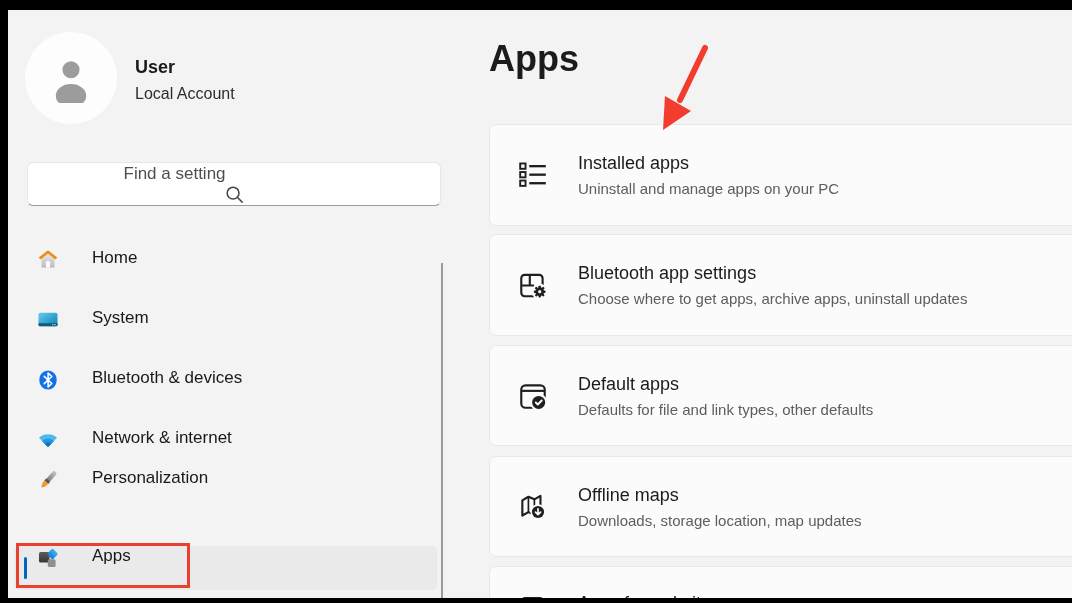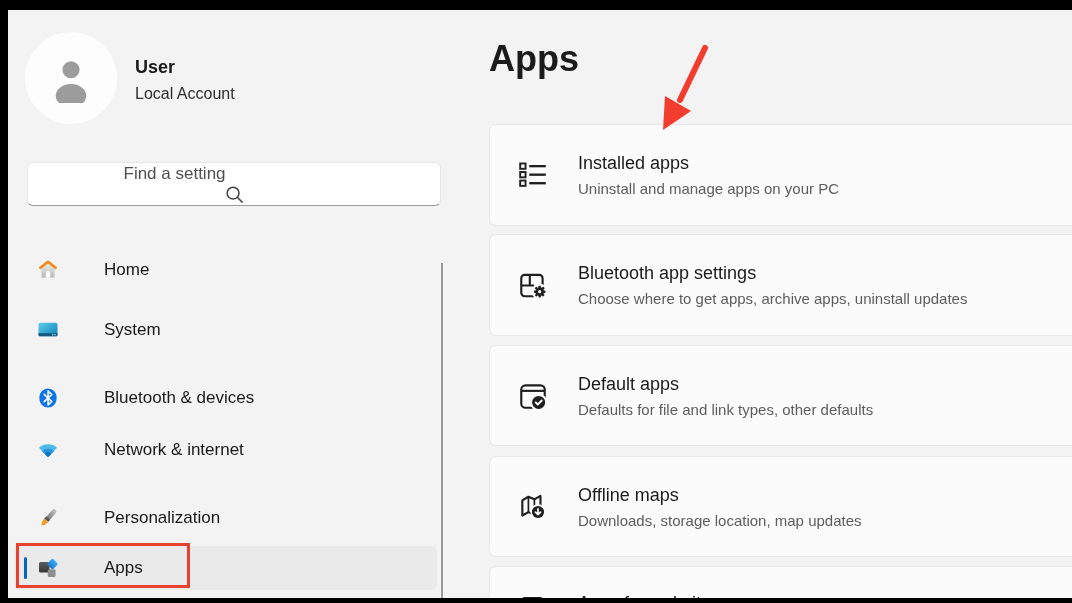--- a/index.html
+++ b/index.html
@@ -18,21 +18,21 @@
   .user-type { position:absolute; left:135px; top:85px; font-size:16px; color:#2d2d2d; }
 
   .search-box { position:absolute; left:27px; top:162px; width:414px; height:44px; background:#ffffff;
                 border:1px solid #e6e6e6; border-bottom:1px solid #9a9a9a; border-radius:6px;
                 display:flex; align-items:center; padding:0 14px;flex-direction:column; }
   .search-box input { flex:1; border:none; outline:none; background:transparent; font-size:17px;
                       color:#4f4f4f; font-family:"Liberation Sans", sans-serif; }
   .search-box input::placeholder { color:#4f4f4f; opacity:1; }
 
   .nav-item { position:absolute; left:14px; width:423px; height:44px; border-radius:5px;
-              display:flex; align-items:center; cursor:default;gap:12px; }
+              display:flex; cursor:default; }
   .nav-item.selected { background:#eaeaea; }
   .nav-pill { position:absolute; left:10px; top:11px; width:3px; height:22px; border-radius:2px; background:#0067c0; }
   .nav-icon { margin-left:22px; width:24px; height:24px; flex:0 0 auto; }
   .nav-label { margin-left:32px; font-size:17px; color:#191919; white-space:nowrap; }
 
   .sidebar-scrollbar { position:absolute; left:441px; top:263px; width:2px; height:335px; background:#9a9a9a; }
 
   
   .annot-box { position:absolute; left:16px; top:543px; width:174px; height:45px;
                border:3px solid #e8412f; z-index:25; }
@@ -102,38 +102,38 @@
           </linearGradient>
         </defs>
       <rect x="2.5" y="4.8" width="19" height="13.5" rx="1.6" fill="url(#sg)"></rect>
       <path d="M2.5 15.2 H21.5 V16.7 A1.6 1.6 0 0 1 19.9 18.3 H4.1 A1.6 1.6 0 0 1 2.5 16.7 Z" fill="#14587e"></path>
       <circle cx="16.8" cy="16.8" r="0.8" fill="#9adcf0"></circle>
       <circle cx="19" cy="16.8" r="0.8" fill="#9adcf0"></circle>
     </svg>
     <span class="nav-label">System</span>
   </div>
 
-  <div class="nav-item" style="top:376px">
+  <div class="nav-item" style="top:368px">
     <svg class="nav-icon" viewBox="0 0 24 24">
       <rect x="3.4" y="2.4" width="17.2" height="19.2" rx="8.6" fill="#1173e8"></rect>
       <path d="M8.2 8.3 L15.8 15.5 L12.1 18.9 V5.1 L15.8 8.5 L8.2 15.7" fill="none" stroke="#ffffff" stroke-width="1.6" stroke-linejoin="round" stroke-linecap="round"></path>
     </svg>
     <span class="nav-label">Bluetooth &amp; devices</span>
   </div>
 
   <div class="nav-item" style="top:428px">
     <svg class="nav-icon" viewBox="0 0 24 24">
       <path d="M12 19 L3 9.8 A13.4 13.4 0 0 1 21 9.8 Z" fill="#4cb8ee"></path>
       <path d="M12 19 L6 13.2 A8.6 8.6 0 0 1 18 13.2 Z" fill="#2795dd"></path>
       <path d="M12 19 L8.6 15.7 A4.9 4.9 0 0 1 15.4 15.7 Z" fill="#1272c2"></path>
     </svg>
     <span class="nav-label">Network &amp; internet</span>
   </div>
 
-  <div class="nav-item" style="top:496px">
+  <div class="nav-item" style="top:468px">
     <svg class="nav-icon" viewBox="0 0 24 24">
       <defs>
           <linearGradient id="pg" x1="0" y1="0" x2="0" y2="1">
         <stop offset="0" stop-color="#c4c4c4"></stop>
             <stop offset="1" stop-color="#7e7e7e"></stop>
           </linearGradient>
         </defs>
       <g transform="rotate(42 12 12)">
         <rect x="9.9" y="0.8" width="4.6" height="11.8" rx="2.3" fill="url(#pg)"></rect>
         <rect x="9.6" y="11.8" width="5.2" height="3" fill="#575757"></rect>

